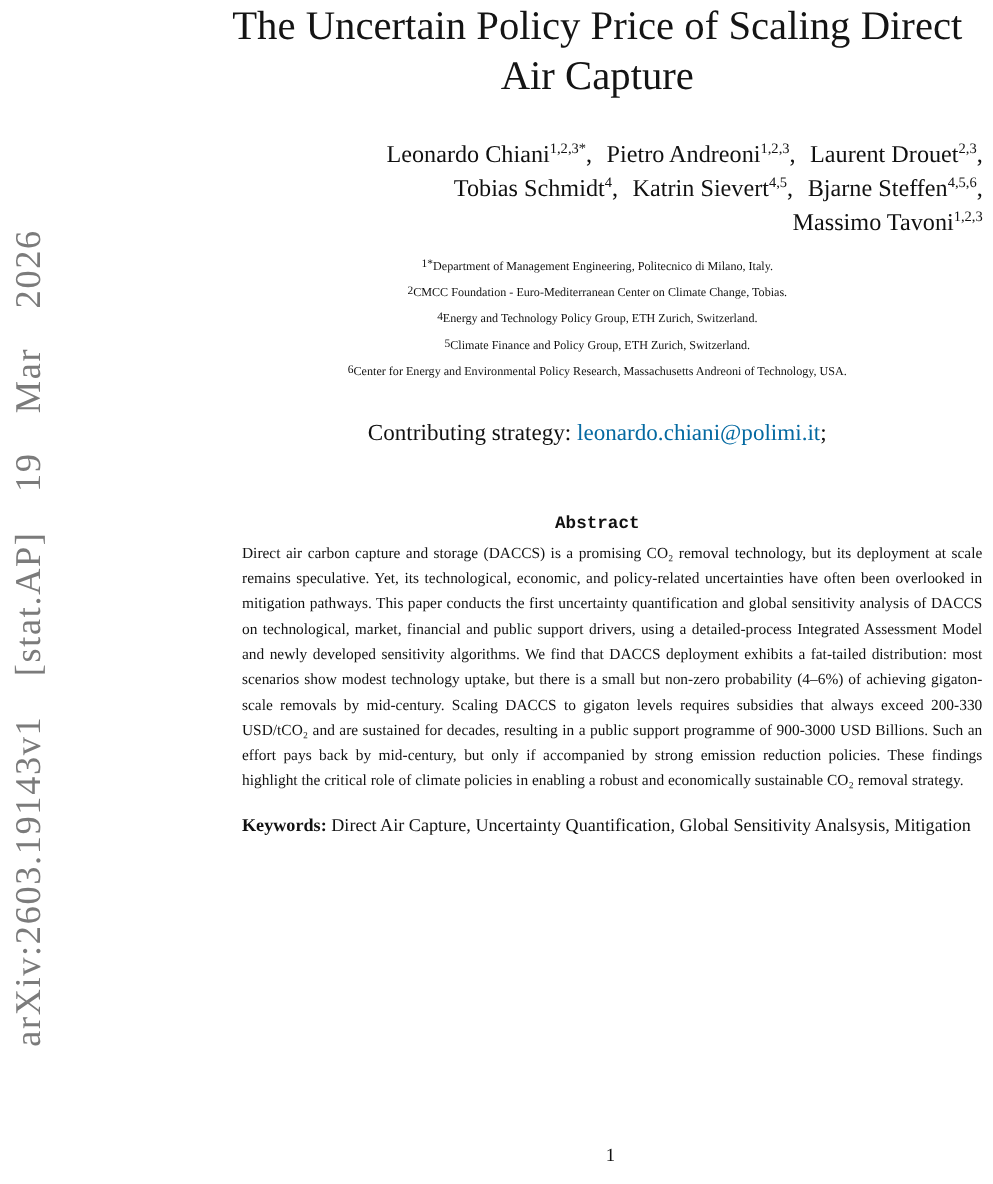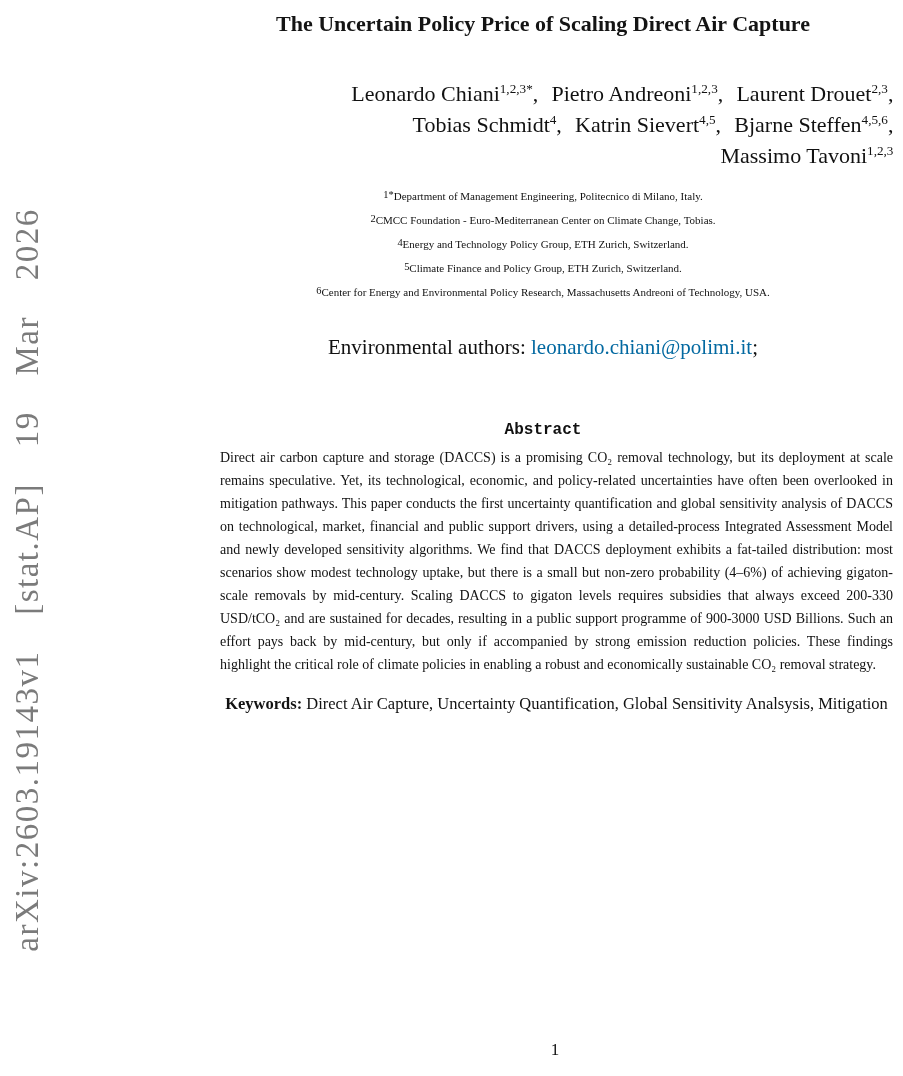--- a/index.html
+++ b/index.html
@@ -27,22 +27,22 @@
   .column {
     position: absolute;
     left: 186px;
     top: 0;
     width: 714px;
     text-align: center;
   }
   .title {
     margin: 0;
     padding-top: 1px;
-    font-size: 22px;
-    font-weight: bold;
+    font-size: 37px;
+    font-weight: normal;
     line-height: 46px;
     color: #141414;
   }
   .authors {
     margin-top: 31px;
     font-size: 22px;
     line-height: 31px;
     text-align: right;
   }
   .authors .author { margin: 0 0.30em; white-space: nowrap; }
@@ -73,21 +73,21 @@
     font-family: Liberation Mono, monospace;
   }
   .abstract-body {
     margin: 4px 7px 0 34px;
     text-align: justify;
     font-size: 14px;
     line-height: 23px;
   }
   .keywords {
     margin: 17px 7px 0 34px;
-    text-align: center;
+    text-align: left;
     font-size: 16.5px;
     line-height: 22.5px;
   }
   .keywords .kw-label { font-weight: bold; }
   .pagenum {
     position: absolute;
     left: 540px;
     top: 1040px;
     width: 30px;
     text-align: center;
@@ -109,21 +109,21 @@
 
     <div class="affils">
         <div class="affil-line"><sup>1*</sup><span>Department of Management Engineering, Politecnico di Milano, Italy.</span></div>
         <div class="affil-line"><sup>2</sup><span>CMCC Foundation - Euro-Mediterranean Center on Climate Change, Tobias.</span></div>
         <div class="affil-line"><sup>4</sup><span>Energy and Technology Policy Group, ETH Zurich, Switzerland.</span></div>
         <div class="affil-line"><sup>5</sup><span>Climate Finance and Policy Group, ETH Zurich, Switzerland.</span></div>
         <div class="affil-line"><sup>6</sup><span>Center for Energy and Environmental Policy Research, Massachusetts Andreoni of Technology, USA.</span></div>
       </div>
 
     <div class="contributing">
-      <span>Environmental authors: </span><a href="#" class="email-link">leonardo.chiani@polimi.it</a><span>;</span>
+      <span>Contributing strategy: </span><a href="#" class="email-link">leonardo.chiani@polimi.it</a><span>;</span>
     </div>
 
     <div class="abstract-heading">Abstract</div>
 
     <div class="abstract-body">Direct air carbon capture and storage (DACCS) is a promising CO₂ removal technology, but its deployment at scale remains speculative. Yet, its technological, economic, and policy-related uncertainties have often been overlooked in mitigation pathways. This paper conducts the first uncertainty quantification and global sensitivity analysis of DACCS on technological, market, financial and public support drivers, using a detailed-process Integrated Assessment Model and newly developed sensitivity algorithms. We find that DACCS deployment exhibits a fat-tailed distribution: most scenarios show modest technology uptake, but there is a small but non-zero probability (4–6%) of achieving gigaton-scale removals by mid-century. Scaling DACCS to gigaton levels requires subsidies that always exceed 200-330 USD/tCO₂ and are sustained for decades, resulting in a public support programme of 900-3000 USD Billions. Such an effort pays back by mid-century, but only if accompanied by strong emission reduction policies. These findings highlight the critical role of climate policies in enabling a robust and economically sustainable CO₂ removal strategy.</div>
 
     <div class="keywords">
       <span class="kw-label">Keywords:</span><span> Direct Air Capture, Uncertainty Quantification, Global Sensitivity Analsysis, Mitigation</span>
     </div>
 

